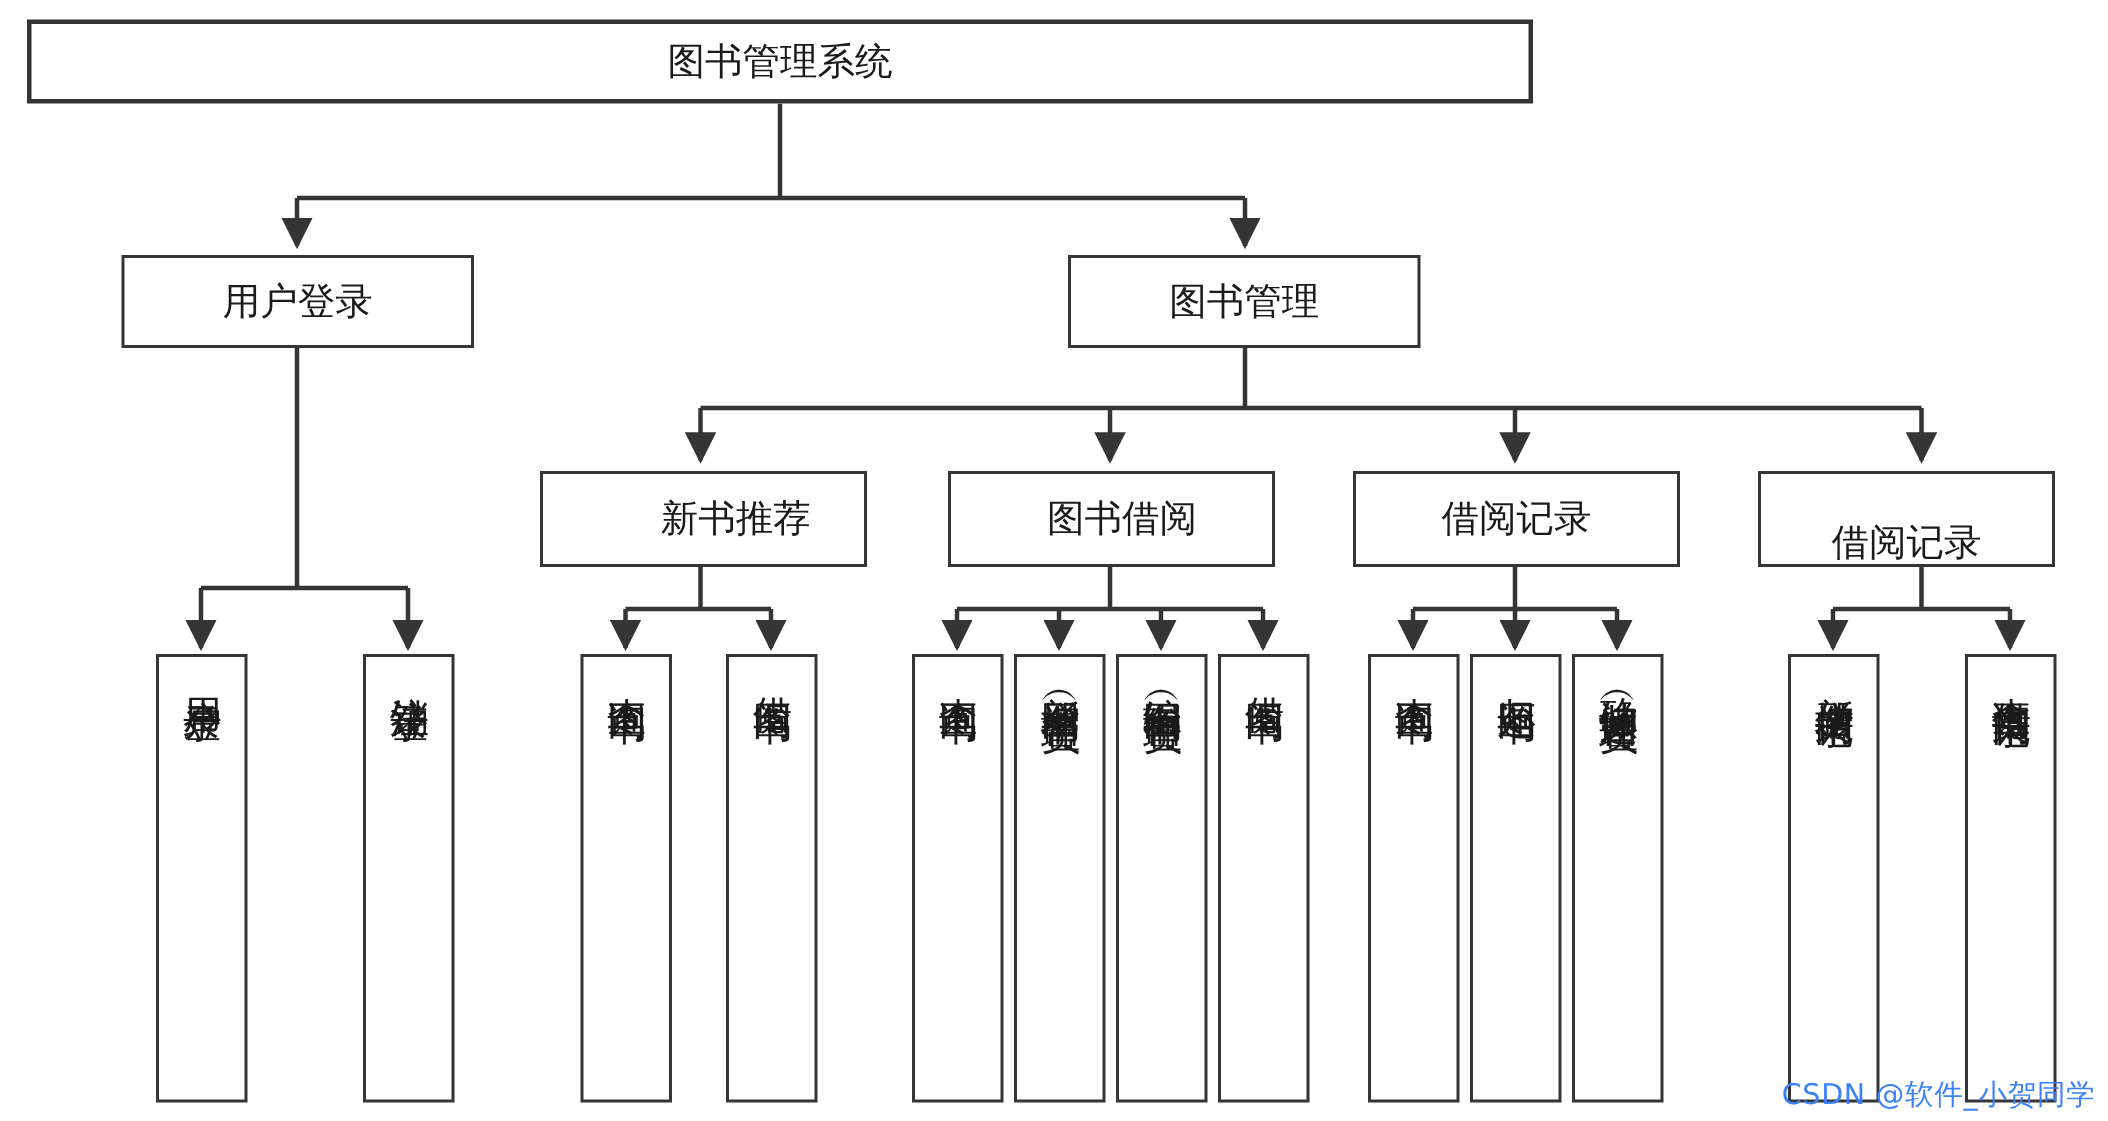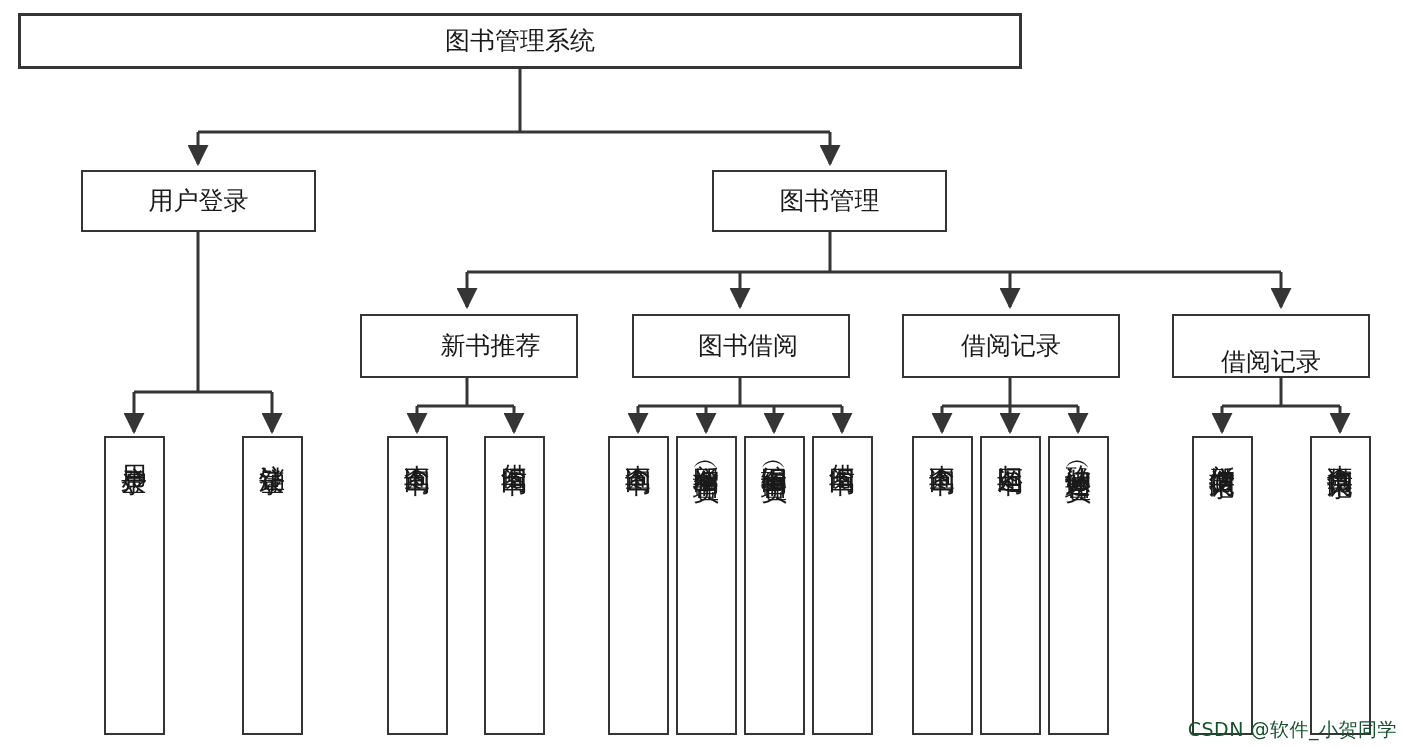--- a/index.html
+++ b/index.html
@@ -61,21 +61,21 @@
     font-size: 26px;
     letter-spacing: 2px;
     line-height: 1;
     white-space: nowrap;
   }
   .watermark {
     position: absolute;
     right: 8px;
     bottom: 4px;
     font-size: 19px;
-    color: #14532d;
+    color: #3b82f6;
     letter-spacing: 0.5px;
     white-space: nowrap;
     user-select: none;
   }
 </style>
 </head>
 <body>
 
 <div id="canvas">
 

